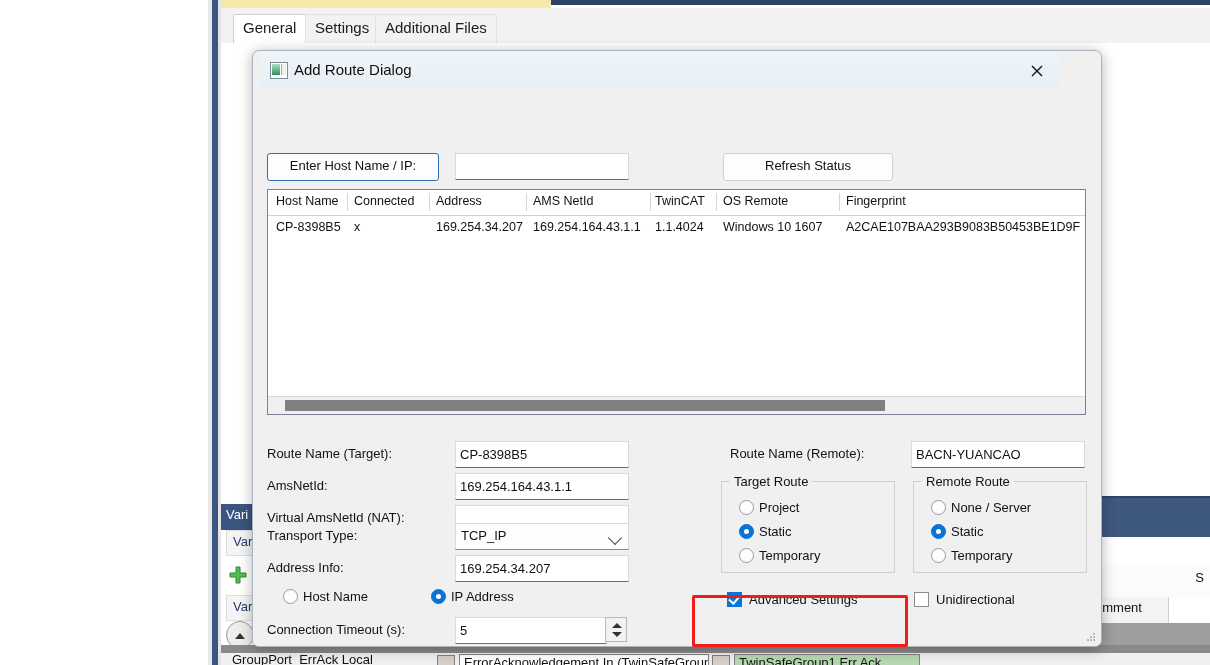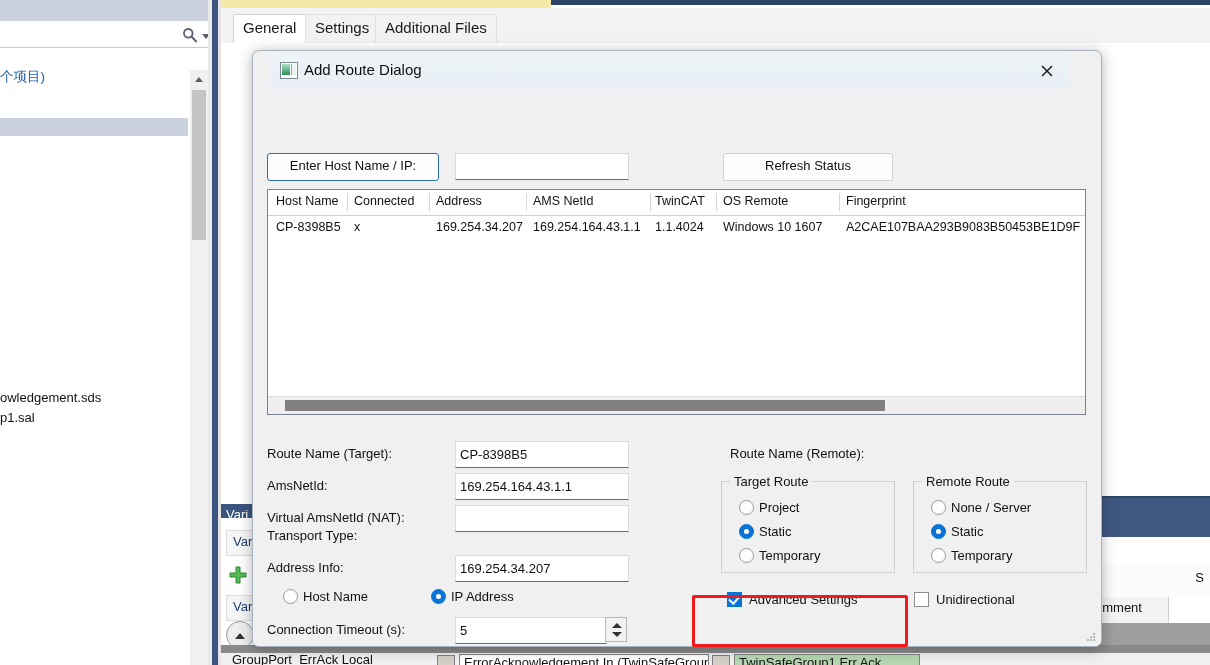--- a/index.html
+++ b/index.html
@@ -39,21 +39,21 @@
   #bg-yellow{left:221px;top:0;width:330px;height:8px;background:#f5e9a8;}
   #bg-top-dark{left:551px;top:0;width:659px;height:5px;background:#2d4468;}
   #bg-tabstrip{left:221px;top:8px;width:989px;height:35px;background:#f2f2f2;border-bottom:1px solid #d2d2d2;}
   .bgtab{position:absolute;top:14px;height:29px;line-height:26px;font-size:15px;color:#1a1a1a;padding:0 9px;white-space:nowrap;}
   #bgtab-0{left:233px;background:#ffffff;border:1px solid #d0d0d0;border-bottom:none;border-radius:2px 2px 0 0;text-align:right;}
   #bgtab-1{left:305px;background:#f2f2f2;border:1px solid #e0e0e0;border-bottom:none;border-radius:2px 2px 0 0;}
   #bgtab-2{left:375px;background:#f2f2f2;border:1px solid #e0e0e0;border-bottom:none;border-radius:2px 2px 0 0;}
   #bg-tabcontent{left:221px;top:43px;width:989px;height:622px;background:#ffffff;}
 
   
-  #bg-var-header{left:221px;top:504px;width:39px;height:14px;background:#3b5580;color:#ffffff;font-size:13px;line-height:22px;padding-left:5px;overflow:hidden;white-space:nowrap;}
+  #bg-var-header{left:221px;top:504px;width:39px;height:26px;background:#3b5580;color:#ffffff;font-size:13px;line-height:22px;padding-left:5px;overflow:hidden;white-space:nowrap;}
   #bg-var-row1{left:226px;top:530px;width:34px;height:24px;background:#f5f5f5;border:1px solid #dcdcdc;color:#1f3d6e;font-size:13px;line-height:22px;padding-left:6px;overflow:hidden;white-space:nowrap;}
   #bg-plus{left:228px;top:565px;width:20px;height:20px;}
   #bg-var-row2{left:226px;top:595px;width:34px;height:24px;background:#f5f5f5;border:1px solid #dcdcdc;color:#1f3d6e;font-size:13px;line-height:22px;padding-left:6px;overflow:hidden;white-space:nowrap;}
   #bg-collapse{left:226px;top:621px;width:26px;height:26px;border-radius:50%;background:#eeeeee;border:1px solid #9a9a9a;}
   #bg-collapse:after{content:"";position:absolute;left:8px;top:11px;border-left:5px solid transparent;border-right:5px solid transparent;border-bottom:6px solid #333;}
 
   
   #bg-bottom-strip{left:221px;top:645px;width:989px;height:8px;background:#8a8a8a;}
   #bg-bottom-row{left:221px;top:653px;width:989px;height:12px;background:#f0f0f0;}
   #bg-bot-label{left:232px;top:652px;font-size:13px;color:#111;white-space:nowrap;}
@@ -68,21 +68,21 @@
   #bg-r-row{left:1093px;top:565px;width:117px;height:32px;background:#fbfbfb;border-bottom:1px solid #d0d0d0;}
   #bg-r-s{right:6px;top:570px;font-size:13px;color:#111;}
   #bg-r-comment{left:1093px;top:597px;width:117px;height:26px;background:#f3f3f3;border-bottom:1px solid #cfcfcf;}
   #bg-r-comment-lbl{left:1095px;top:600px;font-size:13px;color:#111;white-space:nowrap;}
   #bg-r-comment-cell{left:1168px;top:597px;width:42px;height:26px;background:#ffffff;border-left:1px solid #cfcfcf;}
   #bg-r-gray{left:1093px;top:623px;width:117px;height:22px;background:#9e9e9e;}
 
   
   #dialog{left:252px;top:50px;width:848px;height:595px;background:#f0f0f0;
     border:1px solid #a8b4c0;border-radius:7px;box-shadow:0 2px 14px rgba(0,0,0,.30);overflow:hidden;}
-  #dlg-titlebar{position:absolute;left:17px;top:0;width:800px;height:38px;
+  #dlg-titlebar{position:absolute;left:7px;top:0;width:800px;height:38px;
     background:linear-gradient(180deg,#eef4f8 0%,#e8eff5 100%);border-bottom:1px solid #dfe6ec;border-radius:6px 6px 0 0;}
   #dlg-icon{position:absolute;left:10px;top:11px;width:16px;height:15px;background:#ffffff;border:1px solid #7a8c90;}
   #dlg-icon .g1{position:absolute;left:1px;top:1px;width:8px;height:11px;background:linear-gradient(180deg,#a9dfc8,#2f8f59);}
   #dlg-icon .g2{position:absolute;left:10px;top:1px;width:4px;height:11px;background:#e8f2ee;border-left:1px solid #9ab0a8;}
   #dlg-title{position:absolute;left:34px;top:10px;font-size:15px;color:#101010;white-space:nowrap;}
   #dlg-close{position:absolute;right:10px;top:8px;width:26px;height:24px;cursor:default;}
   #dlg-close svg{display:block;}
   #dlg-body{position:absolute;left:0;top:38px;width:848px;height:557px;background:#f0f0f0;}
 
   
@@ -135,38 +135,20 @@
   .chk.on:after{content:"";position:absolute;left:3px;top:0px;width:5px;height:9px;border-right:2px solid #fff;border-bottom:2px solid #fff;transform:rotate(42deg);}
   #redbox{position:absolute;left:692px;top:595px;width:210px;height:46px;border:3px solid #f21b1b;border-radius:2px;z-index:60;pointer-events:none;}
   #dlg-grip{position:absolute;right:4px;bottom:3px;width:10px;height:10px;opacity:.55;}
   #dlg-grip i{position:absolute;width:2px;height:2px;background:#8a8a8a;}
 </style>
 </head>
 <body>
 
 <div id="bg-root">
 
-  <div class="abs" id="bg-left-panel">
-    <div class="abs" id="bg-left-toolbar"></div>
-    <div class="abs" id="bg-left-search"></div>
-    <div class="abs" id="bg-search-icon">
-      <svg width="16" height="16" viewBox="0 0 16 16">
-          <circle cx="6.3" cy="6.3" r="4.3" fill="none" stroke="#5a5f6e" stroke-width="1.8"></circle>
-          <line x1="9.6" y1="9.6" x2="14" y2="14.4" stroke="#5a5f6e" stroke-width="2.1" stroke-linecap="round"></line>
-        </svg>
-    </div>
-    <div class="abs" id="bg-search-caret"></div>
-    <div class="abs" id="bg-left-treetext">个项目)</div>
-    <div class="abs" id="bg-left-rowsel"></div>
-    <div class="abs" id="bg-left-file1">owledgement.sds</div>
-    <div class="abs" id="bg-left-file2">p1.sal</div>
-    <div class="abs" id="bg-left-scrollbar"></div>
-    <div class="abs" id="bg-left-sb-up"></div>
-    <div class="abs" id="bg-left-sb-thumb"></div>
-  </div>
 
   <div class="abs" id="bg-splitter"></div>
   <div class="abs" id="bg-dark-bar"></div>
   <div class="abs" id="bg-dark-bar2"></div>
 
   <div class="abs" id="bg-yellow"></div>
   <div class="abs" id="bg-top-dark"></div>
   <div class="abs" id="bg-tabstrip"></div>
   <div class="bgtab" id="bgtab-0">General</div>
   <div class="bgtab" id="bgtab-1">Settings</div>
@@ -264,20 +246,24 @@
     <div class="ffield" style="left:202px;top:384px;width:172px;height:25px">
       <input type="text" value="169.254.164.43.1.1" style="">
     </div>
 
     <div class="flabel" style="left:14px;top:421px">Virtual AmsNetId (NAT):</div>
     <div class="ffield" style="left:202px;top:416px;width:172px;height:25px">
       <input type="text" value="" style="">
     </div>
 
     <div class="flabel" style="left:14px;top:439px">Transport Type:</div>
+    <div id="sel-transport">
+      <div class="seltext">TCP_IP</div>
+      <div class="chev"></div>
+    </div>
 
     <div class="flabel" style="left:14px;top:471px">Address Info:</div>
     <div class="ffield" style="left:202px;top:466px;width:172px;height:25px">
       <input type="text" value="169.254.34.207" style="">
     </div>
 
     <div class="radio" style="left:30px;top:500px"></div>
     <div class="rlabel" style="left:50px;top:500px">Host Name</div>
     <div class="radio on" style="left:178px;top:500px"></div>
     <div class="rlabel" style="left:198px;top:500px">IP Address</div>
@@ -285,20 +271,23 @@
     <div class="flabel" style="left:14px;top:533px">Connection Timeout (s):</div>
     <div class="ffield" style="left:202px;top:528px;width:150px;height:25px">
       <input type="text" value="5" style="">
     </div>
     <div class="spin" style="left:352px;top:528px">
         <i class="up"></i>
         <i class="dn"></i>
       </div>
 
     <div class="flabel" style="left:477px;top:357px">Route Name (Remote):</div>
+    <div class="ffield" style="left:658px;top:352px;width:172px;height:25px">
+      <input type="text" value="BACN-YUANCAO" style="">
+    </div>
 
     <div class="gbox" style="left:468px;top:392px;width:172px;height:90px"></div>
     <div class="gtitle" style="left:477px;top:385px">Target Route</div>
     <div class="radio" style="left:486px;top:411px"></div>
     <div class="rlabel" style="left:506px;top:411px">Project</div>
     <div class="radio on" style="left:486px;top:435px"></div>
     <div class="rlabel" style="left:506px;top:435px">Static</div>
     <div class="radio" style="left:486px;top:459px"></div>
     <div class="rlabel" style="left:506px;top:459px">Temporary</div>
 

